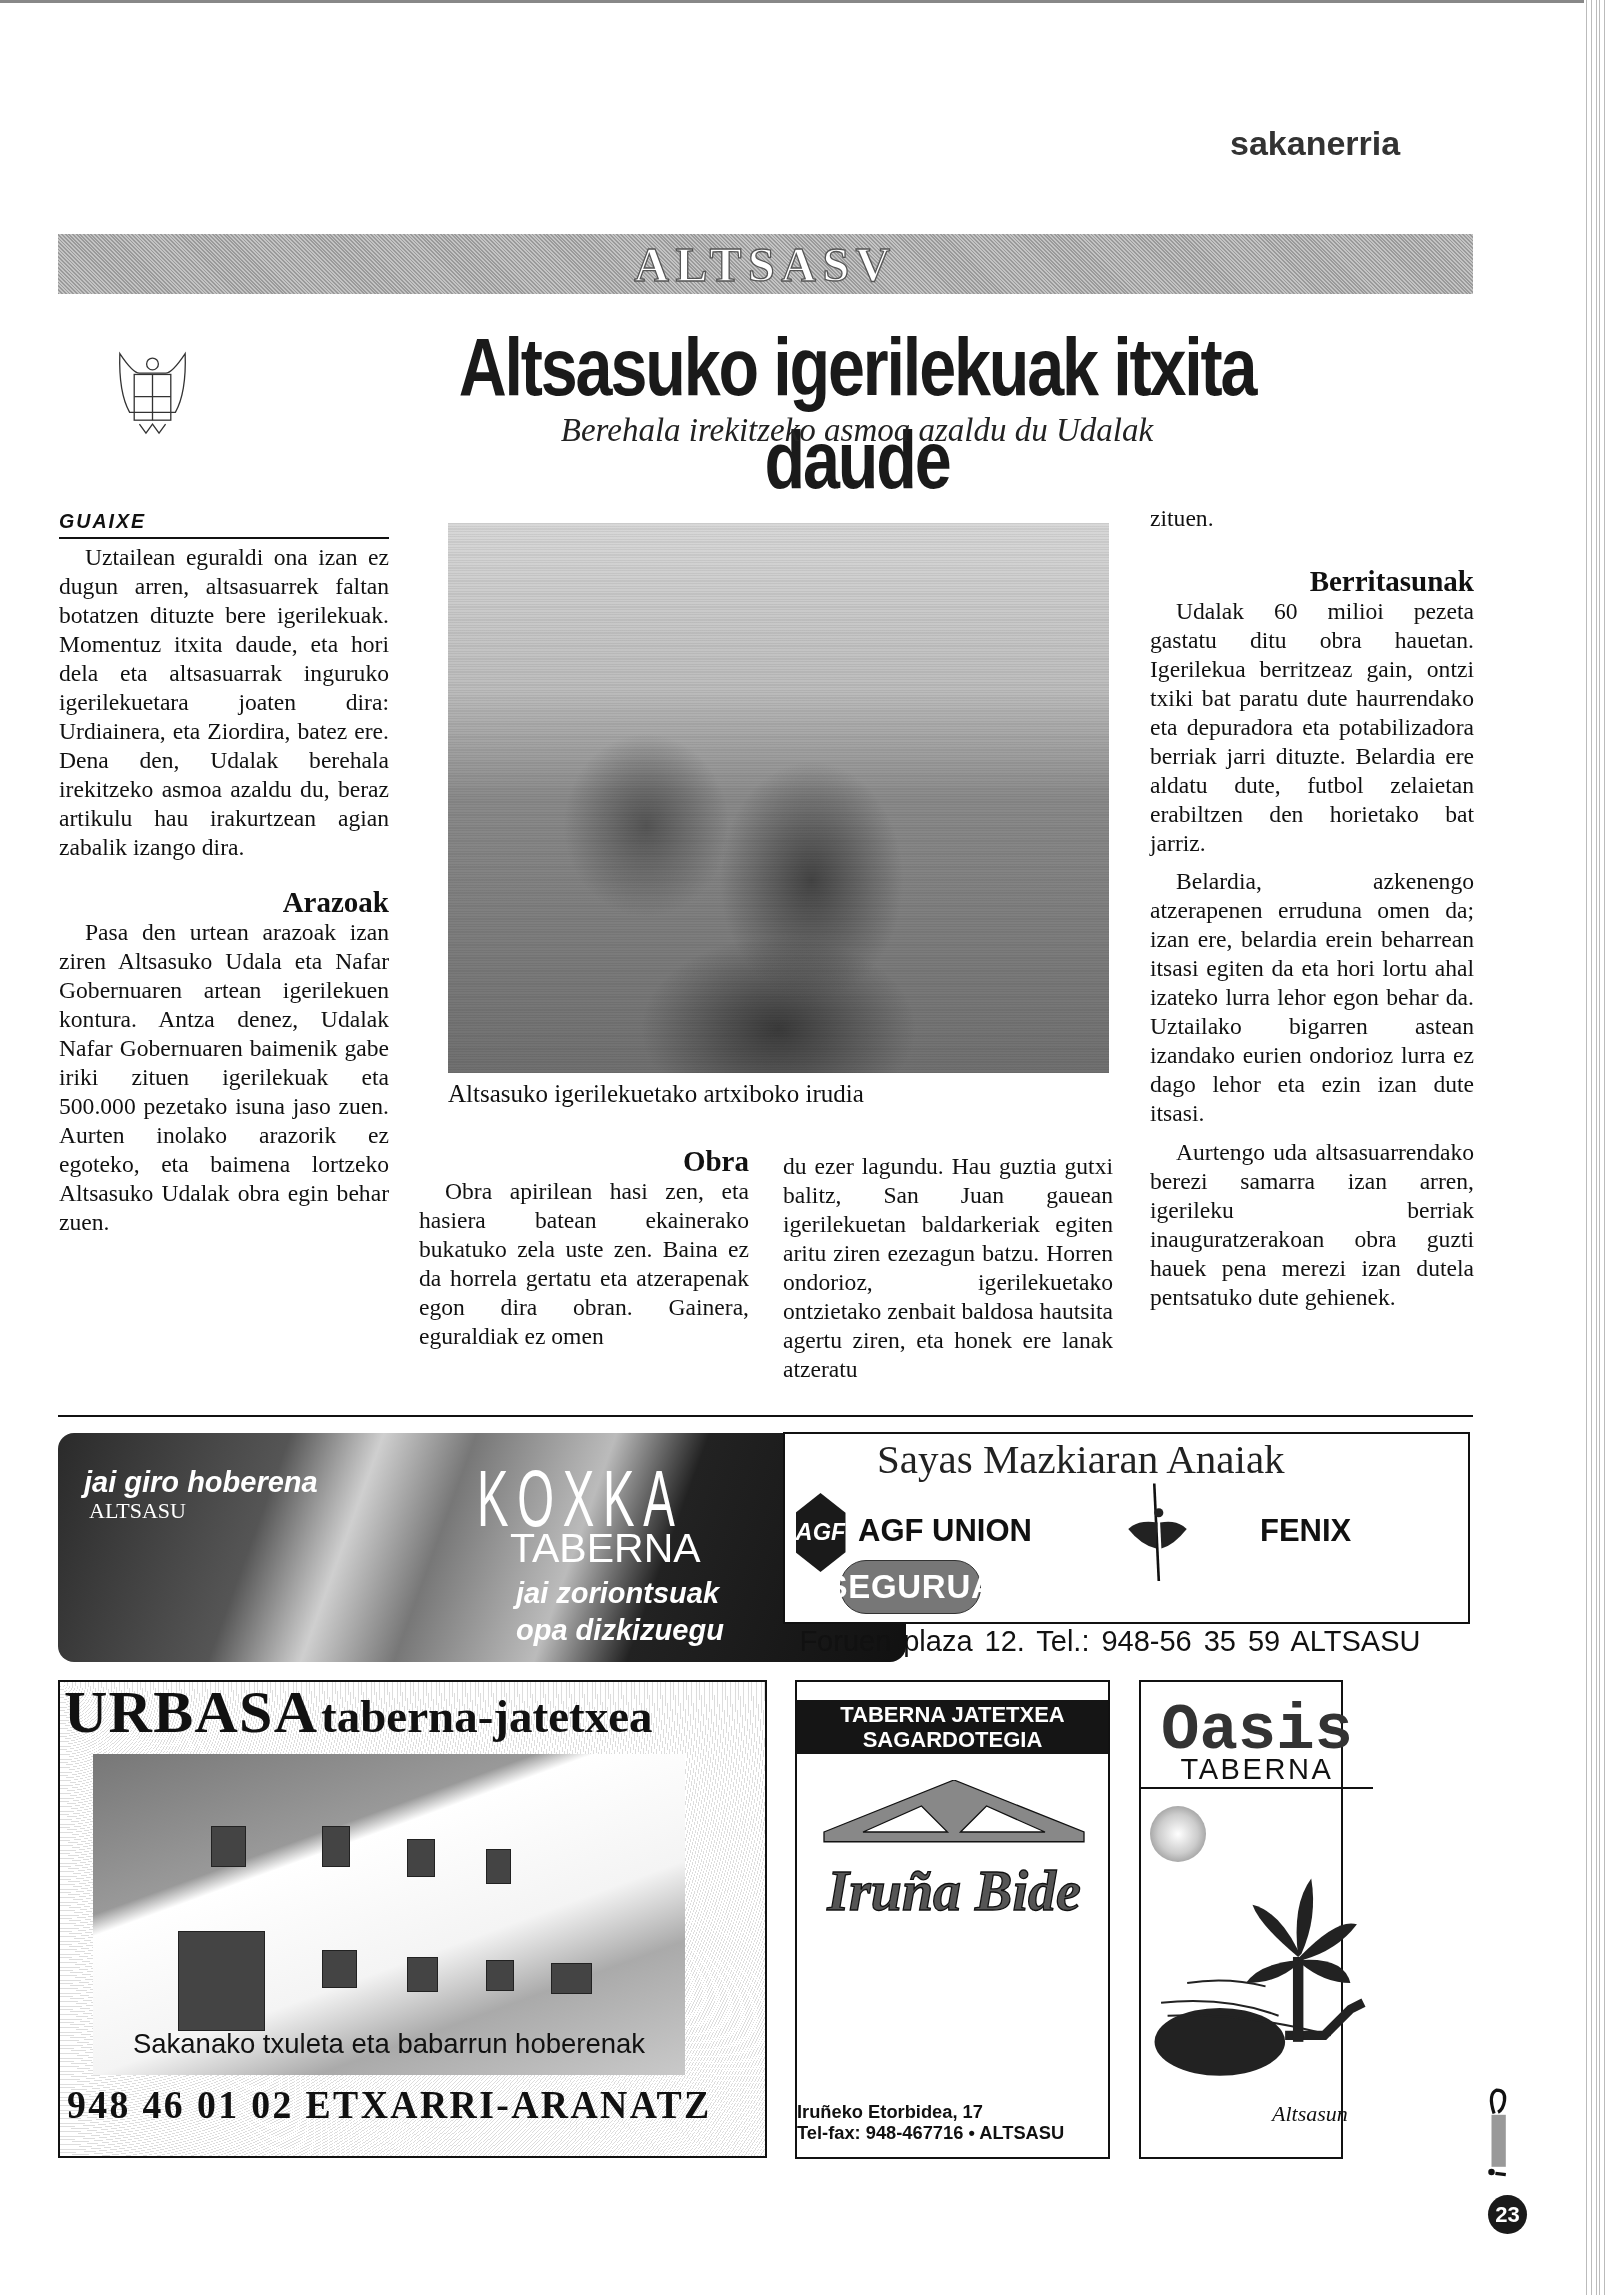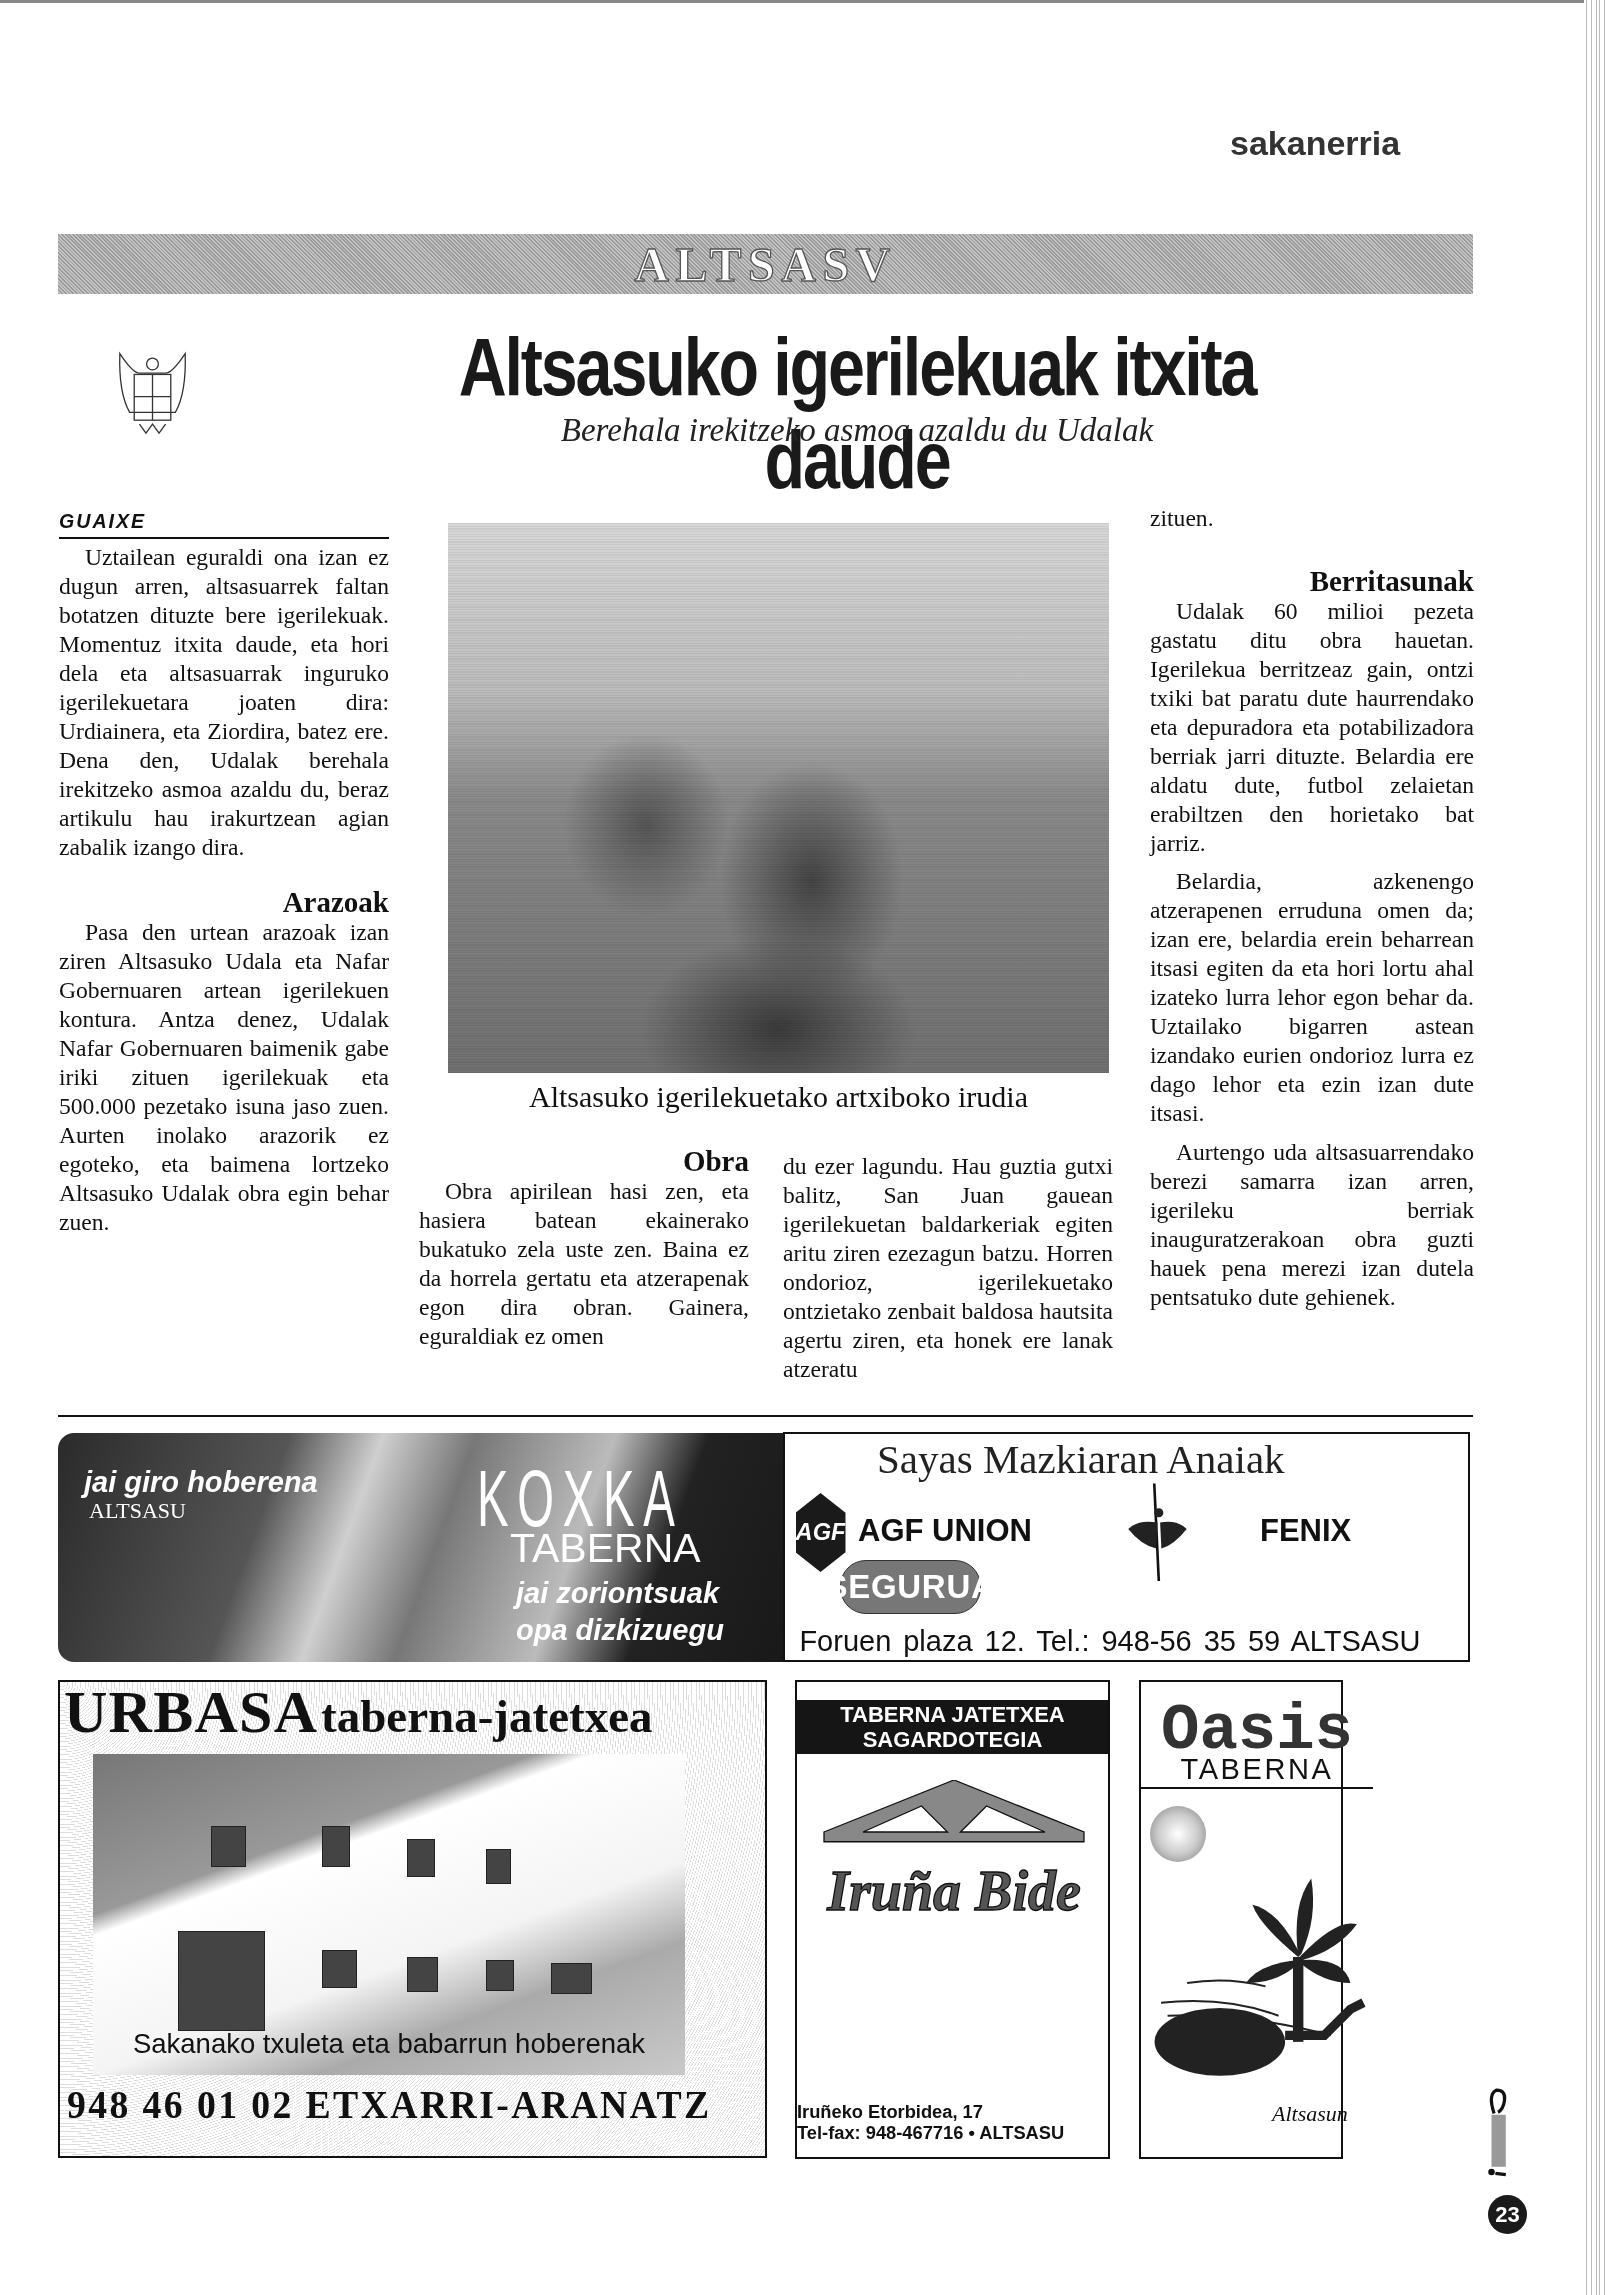--- a/index.html
+++ b/index.html
@@ -17,35 +17,35 @@
   .col p{margin:0;text-indent:26px;}
   .col h3{margin:7.9px 0 1.3px 0;text-align:right;font-size:29px;font-weight:bold;}
   .byline{left:59px;top:510px;width:330px;border-bottom:2px solid #111;font-family:"Liberation Sans",sans-serif;font-weight:bold;font-style:italic;font-size:19.6px;letter-spacing:2px;padding-bottom:3.9px;}
   .col1{left:59px;top:543px;width:330px;}
   .photo{left:448px;top:523px;width:661px;height:550px;background:
      radial-gradient(ellipse 118px 131px at 30% 55%,#555,transparent 70%),
      radial-gradient(ellipse 131px 170px at 55% 65%,#444,transparent 70%),
      radial-gradient(ellipse 196px 131px at 50% 92%,#3a3a3a,transparent 70%),
      linear-gradient(180deg,#d8d8d8 0%,#bdbdbd 30%,#8a8a8a 50%,#707070 100%);}
   .photo::after{content:"";position:absolute;inset:0;background:repeating-linear-gradient(0deg,rgba(0,0,0,.06) 0 1.3px,transparent 1.3px 2.6px);}
-  .caption{left:448px;top:1080px;width:661px;text-align:center;font-size:30px;}
+  .caption{left:448px;top:1080px;width:661px;text-align:left;font-size:25px;}
   .col2{left:419px;top:1139px;width:330px;}
   .col3{left:783px;top:1152px;width:330px;}
   .col4{left:1150px;top:504px;width:324px;}
   .rule{left:58px;top:1415px;width:1415px;height:2px;background:#111;}
   
   .ad-koxka{left:58px;top:1433px;width:848px;height:229px;border-radius:16px;background:
      linear-gradient(110deg,#2a2a2a 0%,#555 25%,#cfcfcf 35%,#777 45%,#bbb 60%,#222 70%,#111 100%);overflow:hidden;}
   .koxka-slogan{left:26px;top:33px;font-family:"Liberation Sans",sans-serif;font-style:italic;font-weight:bold;font-size:29px;color:#fff;}
   .koxka-town{left:31px;top:65px;font-family:Liberation Serif, serif;font-size:22px;color:#fff;}
   .koxka-name{left:419px;top:19.6px;font-family:"Liberation Sans",sans-serif;font-size:79px;color:#fff;letter-spacing:14.4px;transform:scaleX(0.6);transform-origin:left;width:589px;}
   .koxka-type{left:452px;top:92px;font-family:"Liberation Sans",sans-serif;font-size:41px;color:#fff;}
   .koxka-wish1{left:458px;top:144px;font-family:"Liberation Sans",sans-serif;font-style:italic;font-weight:bold;font-size:29px;color:#fff;}
   .koxka-wish2{left:458px;top:181px;font-family:"Liberation Sans",sans-serif;font-style:italic;font-weight:bold;font-size:29px;color:#fff;}
-  .ad-sayas{left:783px;top:1432px;width:687px;height:230px;border:2.6px solid #111;box-sizing:border-box;background:#fff;}
+  .ad-sayas{left:783px;top:1432px;width:687px;height:192px;border:2.6px solid #111;box-sizing:border-box;background:#fff;}
   .sayas-name{left:92px;top:1.3px;font-size:41px;color:#222;}
   .agf-logo{left:10.5px;top:59px;width:50px;height:79px;background:#1a1a1a;clip-path:polygon(50% 0,100% 25%,100% 75%,50% 100%,0 75%,0 25%);display:flex;align-items:center;justify-content:center;color:#fff;font-family:"Liberation Sans",sans-serif;font-weight:bold;font-style:italic;font-size:23.6px;}
   .agf-text{left:73px;top:79px;font-family:"Liberation Sans",sans-serif;font-weight:bold;font-size:31px;}
   .fenix-text{left:246px;top:79px;font-family:"Liberation Sans",sans-serif;font-weight:bold;font-size:31px;margin-left:229px;}
   .fenix-icon{left:340px;top:49px;width:65px;height:105px;}
   .aseg{left:55px;top:126px;width:139px;height:52px;border-radius:26px;background:#777;border:1.3px solid #333;display:flex;align-items:center;justify-content:center;color:#fff;font-family:"Liberation Sans",sans-serif;font-weight:bold;font-size:33px;letter-spacing:0.7px;}
   .sayas-addr{left:14.4px;top:191px;font-family:"Liberation Sans",sans-serif;font-size:29px;color:#111;word-spacing:3.9px;}
   .ad-urbasa{left:58px;top:1680px;width:709px;height:478px;border:2.6px solid #111;box-sizing:border-box;background:repeating-radial-gradient(circle at 2px 2px,#ddd 0 0.7px,#fff 0.7px 2.6px);overflow:hidden;padding-left:16px;}
   .urbasa-title{left:3.9px;top:-3.9px;white-space:nowrap;}
   .urbasa-title .big{font-size:60px;font-weight:bold;letter-spacing:1.3px;}

